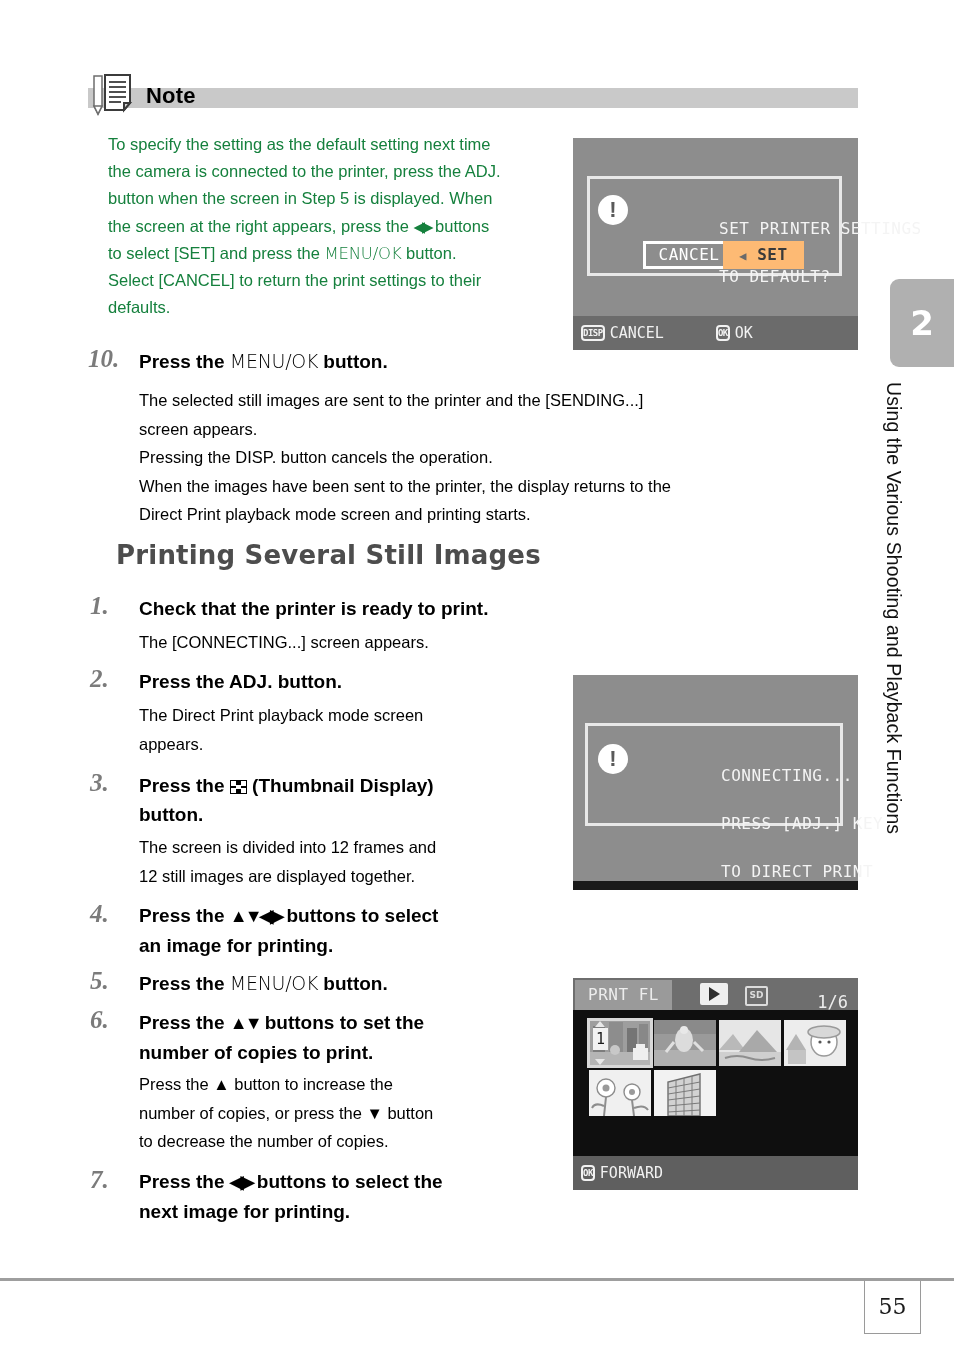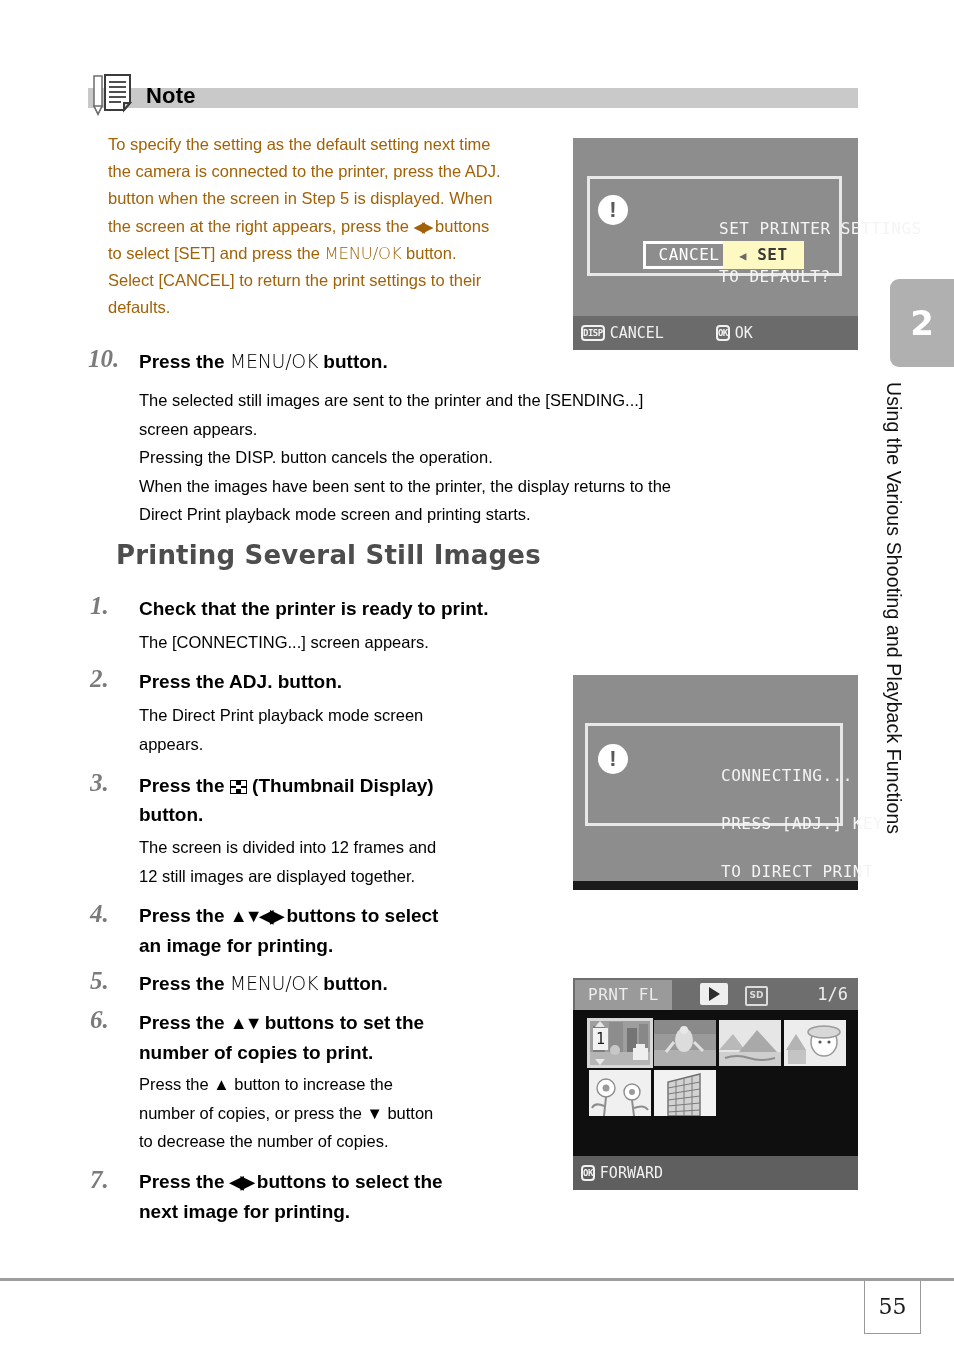--- a/index.html
+++ b/index.html
@@ -47,21 +47,21 @@
     letter-spacing: .2px;
     line-height: 26px;
   }
   .note-body {
     position: absolute;
     left: 108px;
     top: 131px;
     width: 452px;
     font-size: 16.5px;
     line-height: 27.2px;
-    color: #a16207;
+    color: #15803d;
   }
   .note-body .thin {
     font-family: "DejaVu Sans", sans-serif;
     font-weight: 300;
     letter-spacing: -.2px;
   }
   .arrows { letter-spacing: -3px; font-size: 15px; }
 
   
   .cam {
@@ -130,21 +130,21 @@
     text-align: center;
     letter-spacing: .5px;
   }
   .opt-cancel {
     border: 3px solid #ffffff;
     color: #ffffff;
     background: #8d8d8d;
     line-height: 22px;
   }
   .opt-set {
-    background: #fef9c3;
+    background: #fdba74;
     color: #3a3a3a;
     line-height: 28px;
     font-weight: bold;
   }
 
   
   .step-num {
     position: absolute;
     font-family: Liberation Serif, serif;
     font-style: italic;
@@ -231,21 +231,21 @@
     border-radius: 2px;
     color: #dcdcdc;
     font-size: 9px;
     font-weight: bold;
     text-align: center;
     line-height: 15px;
     font-family: "DejaVu Sans", sans-serif;
   }
   .tg-count {
     position: absolute;
-    right: 10px; top: 0;
+    right: 10px; top: 8px;
     height: 32px;
     line-height: 32px;
     color: #ededed;
     font-family: "DejaVu Sans Mono", monospace;
     font-size: 17px;
   }
   .tg-body {
     position: absolute;
     left: 0; right: 0;
     top: 32px; bottom: 34px;

